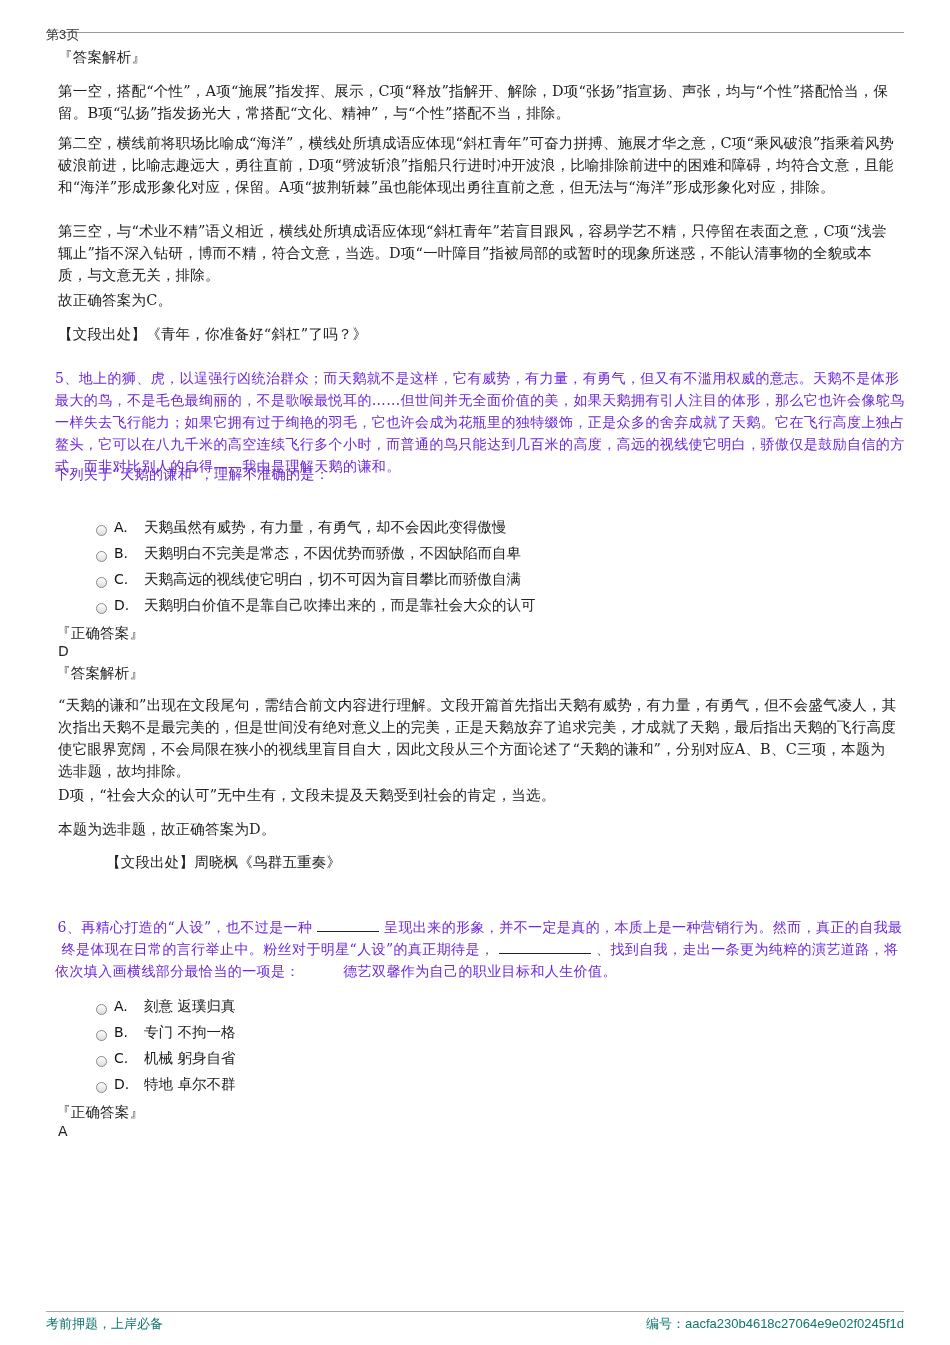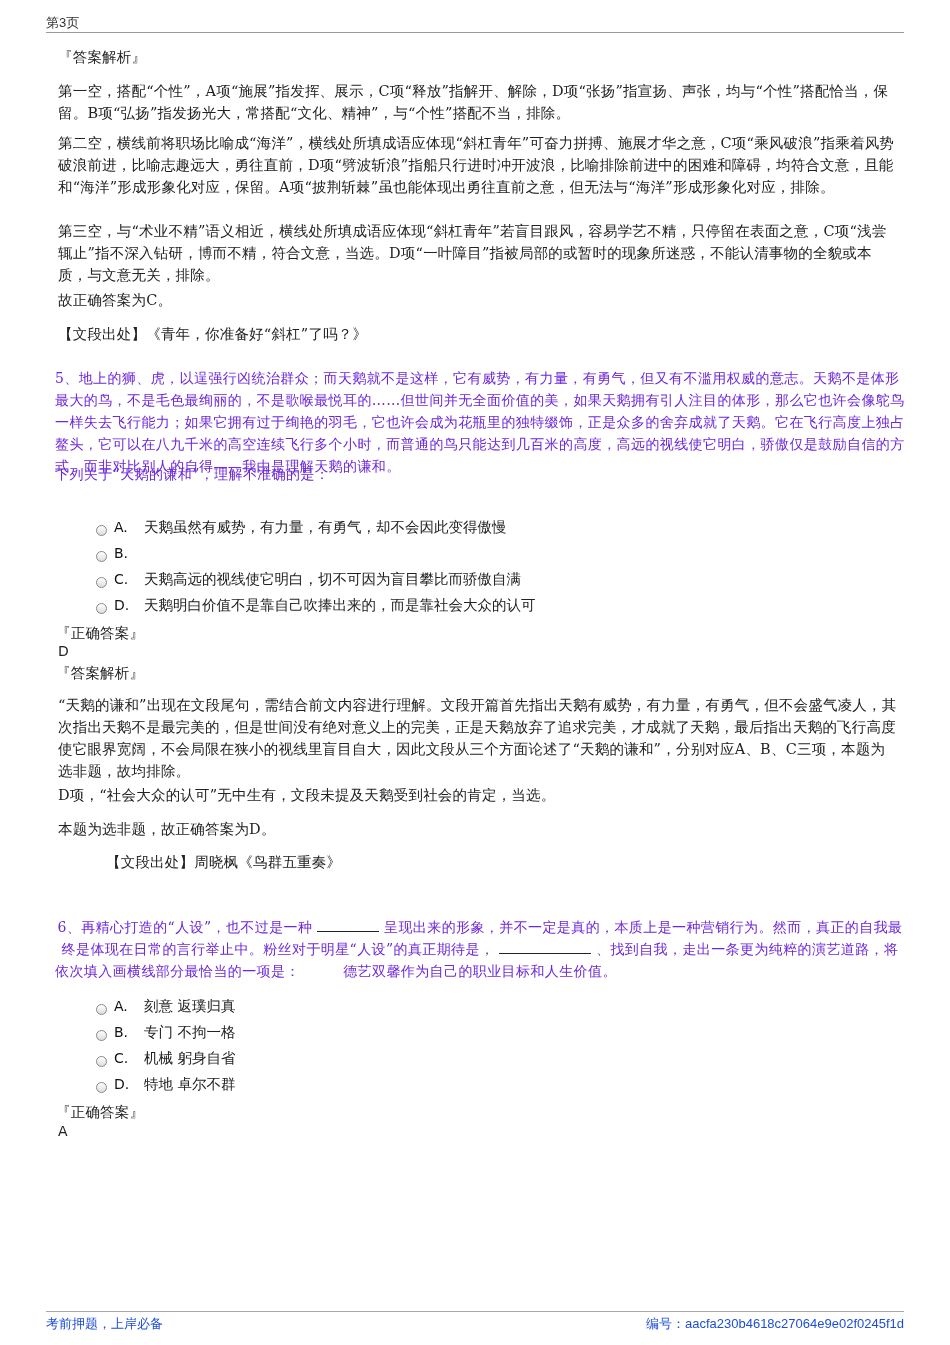--- a/index.html
+++ b/index.html
@@ -7,26 +7,26 @@
     width: 950px; height: 1345px; position: relative; overflow: hidden;
     font-family: "DejaVu Serif", "Liberation Serif", serif;
     color: #222;
   }
   .header {
     position: absolute; left: 46px; right: 46px; top: 12px; height: 20px;
     border-bottom: 1px solid #999;
     font-size: 13px; color: #333;
     font-family: "Liberation Sans", "DejaVu Sans", sans-serif;
   }
-  .header .left { position: absolute; left: 0; top: 2px; }
+  .header .left { position: absolute; left: 0; top: 14px; }
   .header .right { position: absolute; right: 0; top: 2px; }
   .footer {
     position: absolute; left: 46px; right: 46px; top: 1311px; height: 20px;
     border-top: 1px solid #aaa;
-    font-size: 13px; color: #1d4ed8;
+    font-size: 13px; color: #0f766e;
     font-family: "Liberation Sans", "DejaVu Sans", sans-serif;
   }
   .footer .left { position: absolute; left: 0; top: 3px; }
   .footer .right { position: absolute; right: 0; top: 3px; }
 
   .blk { position: absolute; left: 58px; width: 840px; font-size: 14.5px; line-height: 22px; letter-spacing: 0.2px; }
   .small { position: absolute; left: 55px; width: 850px; font-size: 14px; line-height: 22px; color: #6d28d9; letter-spacing: 0.4px; }
   .opts { position: absolute; left: 96px; font-size: 14.5px; }
   .opt { height: 26px; display: flex; align-items: center; }
   .radio {
@@ -60,20 +60,21 @@
 
 <div class="opts" style="top:514px;">
   <div class="opt">
     <span class="radio"></span>
     <span class="letter">A.</span>
     <span>天鹅虽然有威势，有力量，有勇气，却不会因此变得傲慢</span>
   </div>
   <div class="opt">
     <span class="radio"></span>
     <span class="letter">B.</span>
+    <span>天鹅明白不完美是常态，不因优势而骄傲，不因缺陷而自卑</span>
   </div>
   <div class="opt">
     <span class="radio"></span>
     <span class="letter">C.</span>
     <span>天鹅高远的视线使它明白，切不可因为盲目攀比而骄傲自满</span>
   </div>
   <div class="opt">
     <span class="radio"></span>
     <span class="letter">D.</span>
     <span>天鹅明白价值不是靠自己吹捧出来的，而是靠社会大众的认可</span>

